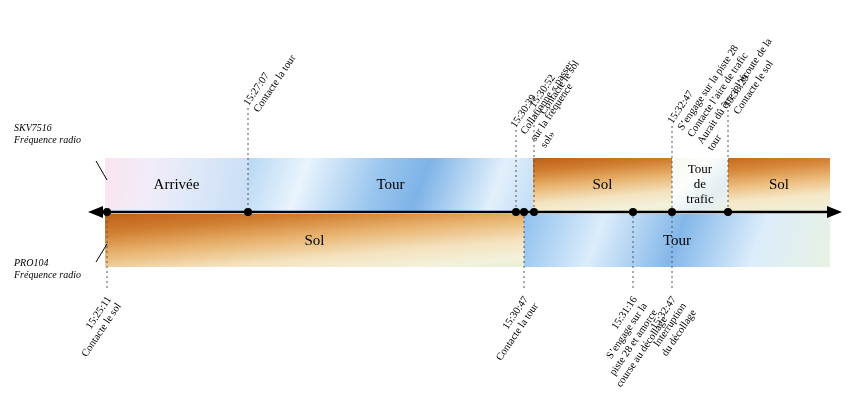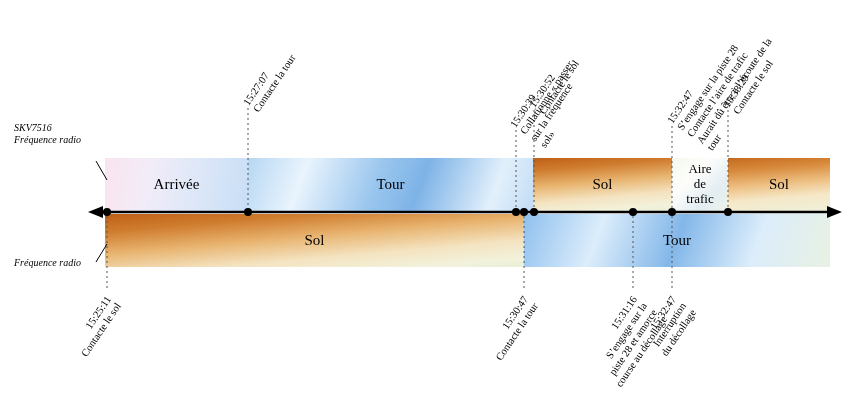--- a/index.html
+++ b/index.html
@@ -48,35 +48,36 @@
 </head>
 <body>
 
 <div class="canvas">
 
   <div class="lane-label lane-skv">
     <div>SKV7516</div>
     <div>Fréquence radio</div>
   </div>
   <div class="lane-label lane-pro">
+    <div>PRO104</div>
     <div>Fréquence radio</div>
   </div>
 
   <div class="band band-top">
     <div class="seg seg-arrivee">
       <span class="seg-label">Arrivée</span>
     </div>
     <div class="seg seg-tour1">
       <span class="seg-label">Tour</span>
     </div>
     <div class="seg seg-sol1">
       <span class="seg-label">Sol</span>
     </div>
     <div class="seg seg-aire">
-      <span class="seg-label">Aire de trafic</span>
+      <span class="seg-label">Tour de trafic</span>
     </div>
     <div class="seg seg-sol2">
       <span class="seg-label">Sol</span>
     </div>
   </div>
 
   <div class="band band-bottom">
     <div class="seg seg-solb">
       <span class="seg-label">Sol</span>
     </div>

